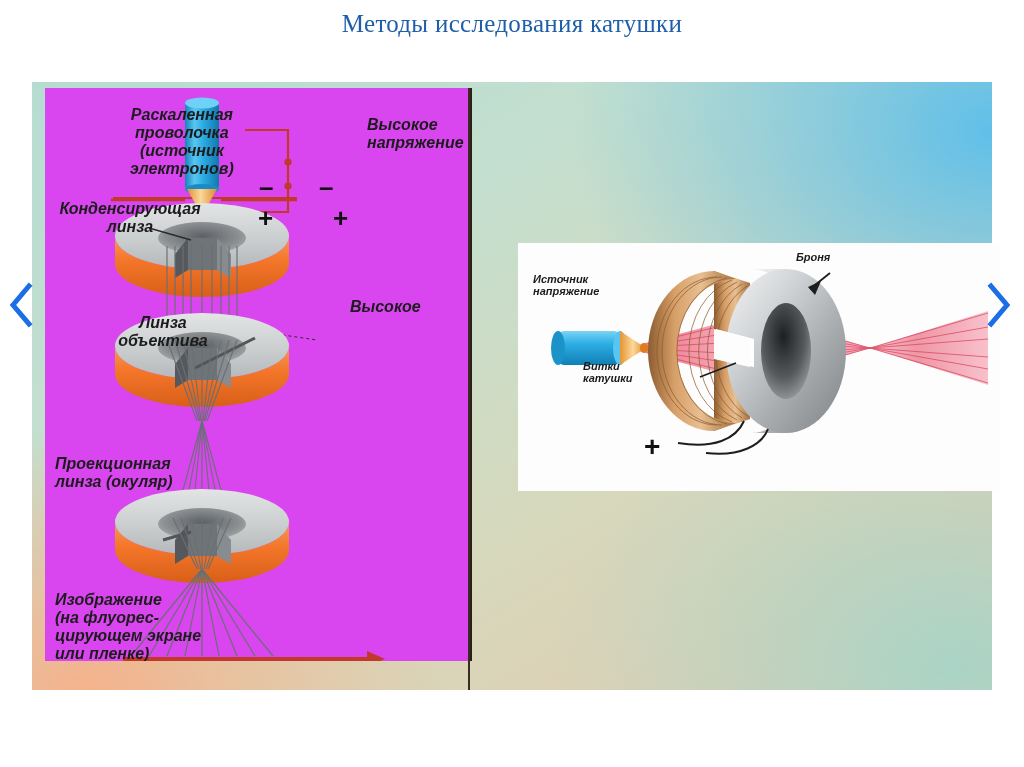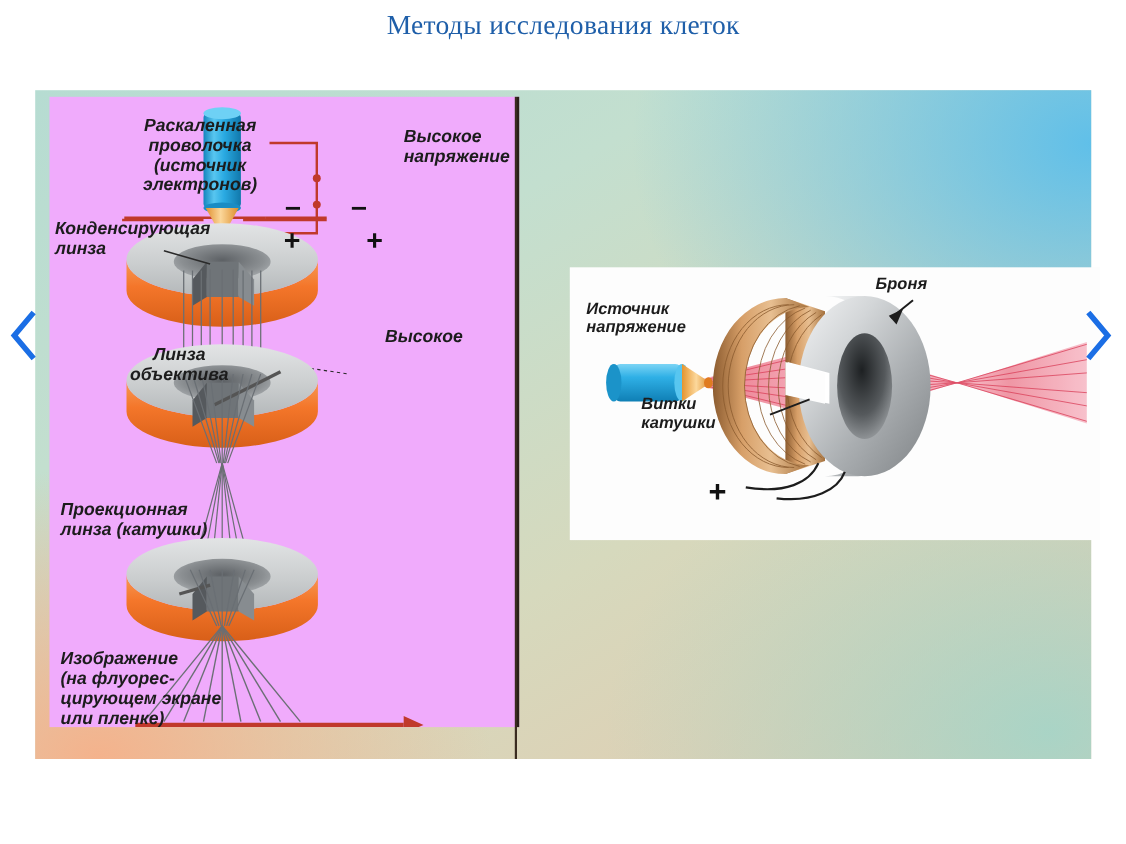--- a/index.html
+++ b/index.html
@@ -43,21 +43,21 @@
       linear-gradient(150deg, #b6dcd2 0%, #c3dfcf 30%, #d6d9bd 62%, #e4c9ae 100%);
   }
 
   
   #panel-left {
     position: absolute;
     left: 45px;
     top: 88px;
     width: 425px;
     height: 573px;
-    background: #f0abfc;
+    background: #d946ef;
     overflow: hidden;
     border-right: 2px solid #2a2018;
   }
   #panel-left-edge {
     position: absolute;
     left: 468px;
     top: 88px;
     width: 2px;
     height: 602px;
     background: #3a2b20;
@@ -78,21 +78,21 @@
   .fig-label {
     position: absolute;
     font-family: "Liberation Sans", sans-serif;
     font-weight: bold;
     font-style: italic;
     color: #1c1c1c;
     line-height: 1.12;
     white-space: pre-line;
   }
   .fig-label.lbl16 { font-size: 16px; }
-  .fig-label.lbl15 { font-size: 15px; }
+  .fig-label.lbl15 { font-size: 11px; }
 
   .sign {
     position: absolute;
     font-family: "Liberation Sans", sans-serif;
     font-weight: bold;
     color: #111;
     line-height: 1;
   }
 
   
@@ -103,21 +103,21 @@
   }
   #nav-prev { left: 8px; top: 283px; }
   #nav-next { left: 986px; top: 283px; }
 
   svg { display: block; overflow: visible; }
   .panel-svg { position: absolute; left: 0; top: 0; }
 </style>
 </head>
 <body>
 
-<div id="slide-title">Методы исследования клеток</div>
+<div id="slide-title">Методы исследования катушки</div>
 
 <div id="slide-body"></div>
 
 <div id="panel-left">
 
   <svg class="panel-svg" width="425" height="573" viewBox="0 0 425 573">
     <defs>
       <linearGradient id="gunGrad" x1="0" y1="0" x2="1" y2="0">
         <stop offset="0%" stop-color="#1485bd"></stop>
         <stop offset="28%" stop-color="#58c6f0"></stop>
@@ -302,30 +302,30 @@
   </svg>
 
   <div class="fig-label lbl16" style="left:85px; top:18px; text-align:center;">Раскаленная
 проволочка
 (источник
 электронов)</div>
 
   <div class="fig-label lbl16" style="left:322px; top:28px;">Высокое
 напряжение</div>
 
-  <div class="fig-label lbl16" style="left:5px; top:112px; width:160px;">Конденсирующая
+  <div class="fig-label lbl16" style="left:5px; top:112px; text-align:center; width:160px;">Конденсирующая
 линза</div>
 
   <div class="fig-label lbl16" style="left:305px; top:210px;">Высокое</div>
 
   <div class="fig-label lbl16" style="left:58px; top:226px; text-align:center; width:120px;">Линза
 объектива</div>
 
   <div class="fig-label lbl16" style="left:10px; top:367px;">Проекционная
-линза (катушки)</div>
+линза (окуляр)</div>
 
   <div class="fig-label lbl16" style="left:10px; top:503px;">Изображение
 (на флуорес-
 цирующем экране
 или пленке)</div>
 
   <div class="sign" style="left:214px; top:86px; font-size:26px;">–</div>
   <div class="sign" style="left:274px; top:86px; font-size:26px;">–</div>
   <div class="sign" style="left:213px; top:117px; font-size:26px;">+</div>
   <div class="sign" style="left:288px; top:117px; font-size:26px;">+</div>

